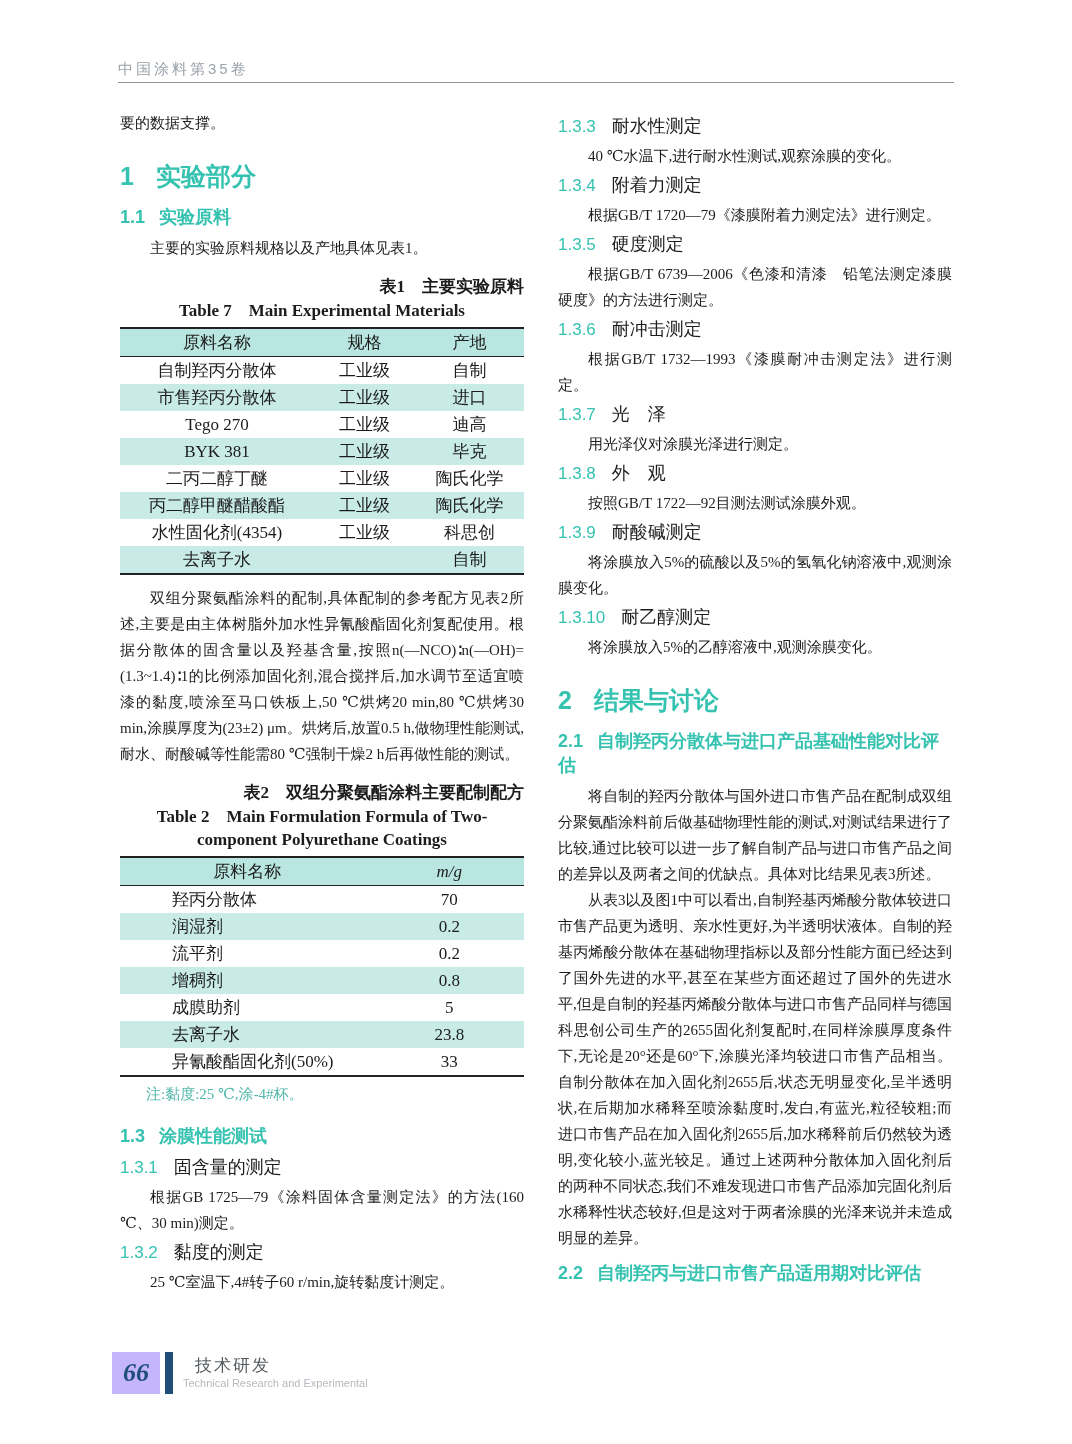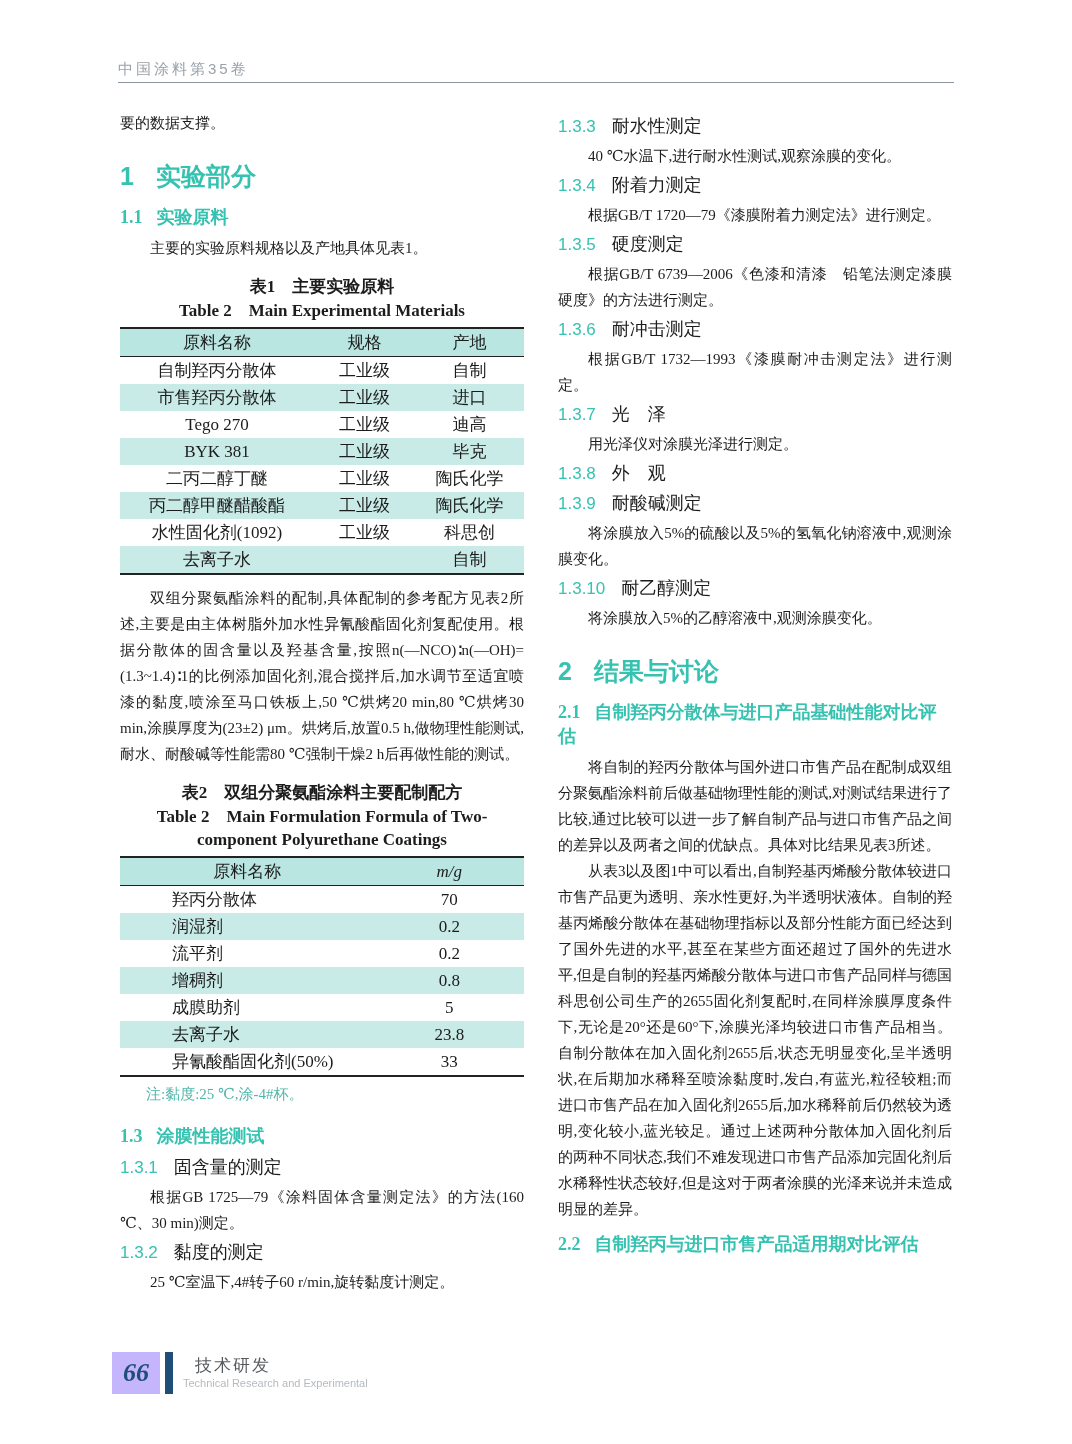--- a/index.html
+++ b/index.html
@@ -28,31 +28,31 @@
     display:grid;grid-template-columns:404px 394px;column-gap:34px;
   }
   p.body{font-size:15px;line-height:26px;text-align:justify;text-indent:2em;margin:0;}
   p.body.noindent{text-indent:0;}
   h1.sec{
     font-family:"Liberation Sans","DejaVu Sans",sans-serif;
     color:var(--accent);font-size:25px;font-weight:bold;margin:24px 0 12px;
   }
   h1.sec .num{margin-right:22px;}
   h2.sec{
-    font-family:Liberation Serif, serif;
+    font-family:Liberation Sans, sans-serif;
     color:var(--accent);font-size:18px;font-weight:bold;margin:10px 0 6px;
   }
   h2.sec .num{margin-right:14px;}
   h3.sub{font-size:18px;font-weight:normal;margin:3px 0;line-height:26px;}
   h3.sub .num{
     color:var(--accent);font-family:"Liberation Sans","DejaVu Sans",sans-serif;
     font-size:17px;margin-right:16px;
   }
   .caption{margin-top:14px;}
-  .cap-cn{font-size:17px;font-weight:bold;text-align:center;line-height:24px;}
+  .cap-cn{font-size:17px;font-weight:bold;text-align:right;line-height:24px;}
   .cap-en{
     font-size:17px;font-weight:bold;text-align:center;line-height:23px;
     font-family:"Liberation Serif","DejaVu Serif",serif;
   }
   table.datatable{
     width:100%;border-collapse:collapse;margin-top:5px;
     border-top:2.4px solid #222;border-bottom:2.4px solid #222;
     font-size:17px;
   }
   table.datatable th,table.datatable td{padding:2px 4px;height:23px;text-align:center;font-weight:normal;}
@@ -103,21 +103,21 @@
         <span class="num">1</span><span>实验部分</span>
       </h1>
 
       <h2 class="sec">
         <span class="num">1.1</span><span>实验原料</span>
       </h2>
       <p class="body">主要的实验原料规格以及产地具体见表1。</p>
 
       <div class="caption">
         <div class="cap-cn">表1　主要实验原料</div>
-        <div class="cap-en">Table 2　Main Experimental Materials</div>
+        <div class="cap-en">Table 7　Main Experimental Materials</div>
       </div>
       <table class="datatable t1">
         <colgroup>
             <col class="c1">
             <col class="c2">
             <col class="c3">
           </colgroup>
       <thead>
             <tr>
               <th>原料名称</th>
@@ -150,21 +150,21 @@
               <td>二丙二醇丁醚</td>
               <td>工业级</td>
               <td>陶氏化学</td>
             </tr>
             <tr>
               <td>丙二醇甲醚醋酸酯</td>
               <td>工业级</td>
               <td>陶氏化学</td>
             </tr>
             <tr>
-              <td>水性固化剂(1092)</td>
+              <td>水性固化剂(4354)</td>
               <td>工业级</td>
               <td>科思创</td>
             </tr>
             <tr>
               <td>去离子水</td>
               <td></td>
               <td>自制</td>
             </tr>
           </tbody>
         </table>
@@ -259,20 +259,21 @@
       <p class="body">根据GB/T 1732—1993《漆膜耐冲击测定法》进行测定。</p>
 
       <h3 class="sub">
         <span class="num">1.3.7</span><span>光　泽</span>
       </h3>
       <p class="body">用光泽仪对涂膜光泽进行测定。</p>
 
       <h3 class="sub">
         <span class="num">1.3.8</span><span>外　观</span>
       </h3>
+      <p class="body">按照GB/T 1722—92目测法测试涂膜外观。</p>
 
       <h3 class="sub">
         <span class="num">1.3.9</span><span>耐酸碱测定</span>
       </h3>
       <p class="body">将涂膜放入5%的硫酸以及5%的氢氧化钠溶液中,观测涂膜变化。</p>
 
       <h3 class="sub">
         <span class="num">1.3.10</span><span>耐乙醇测定</span>
       </h3>
       <p class="body">将涂膜放入5%的乙醇溶液中,观测涂膜变化。</p>

